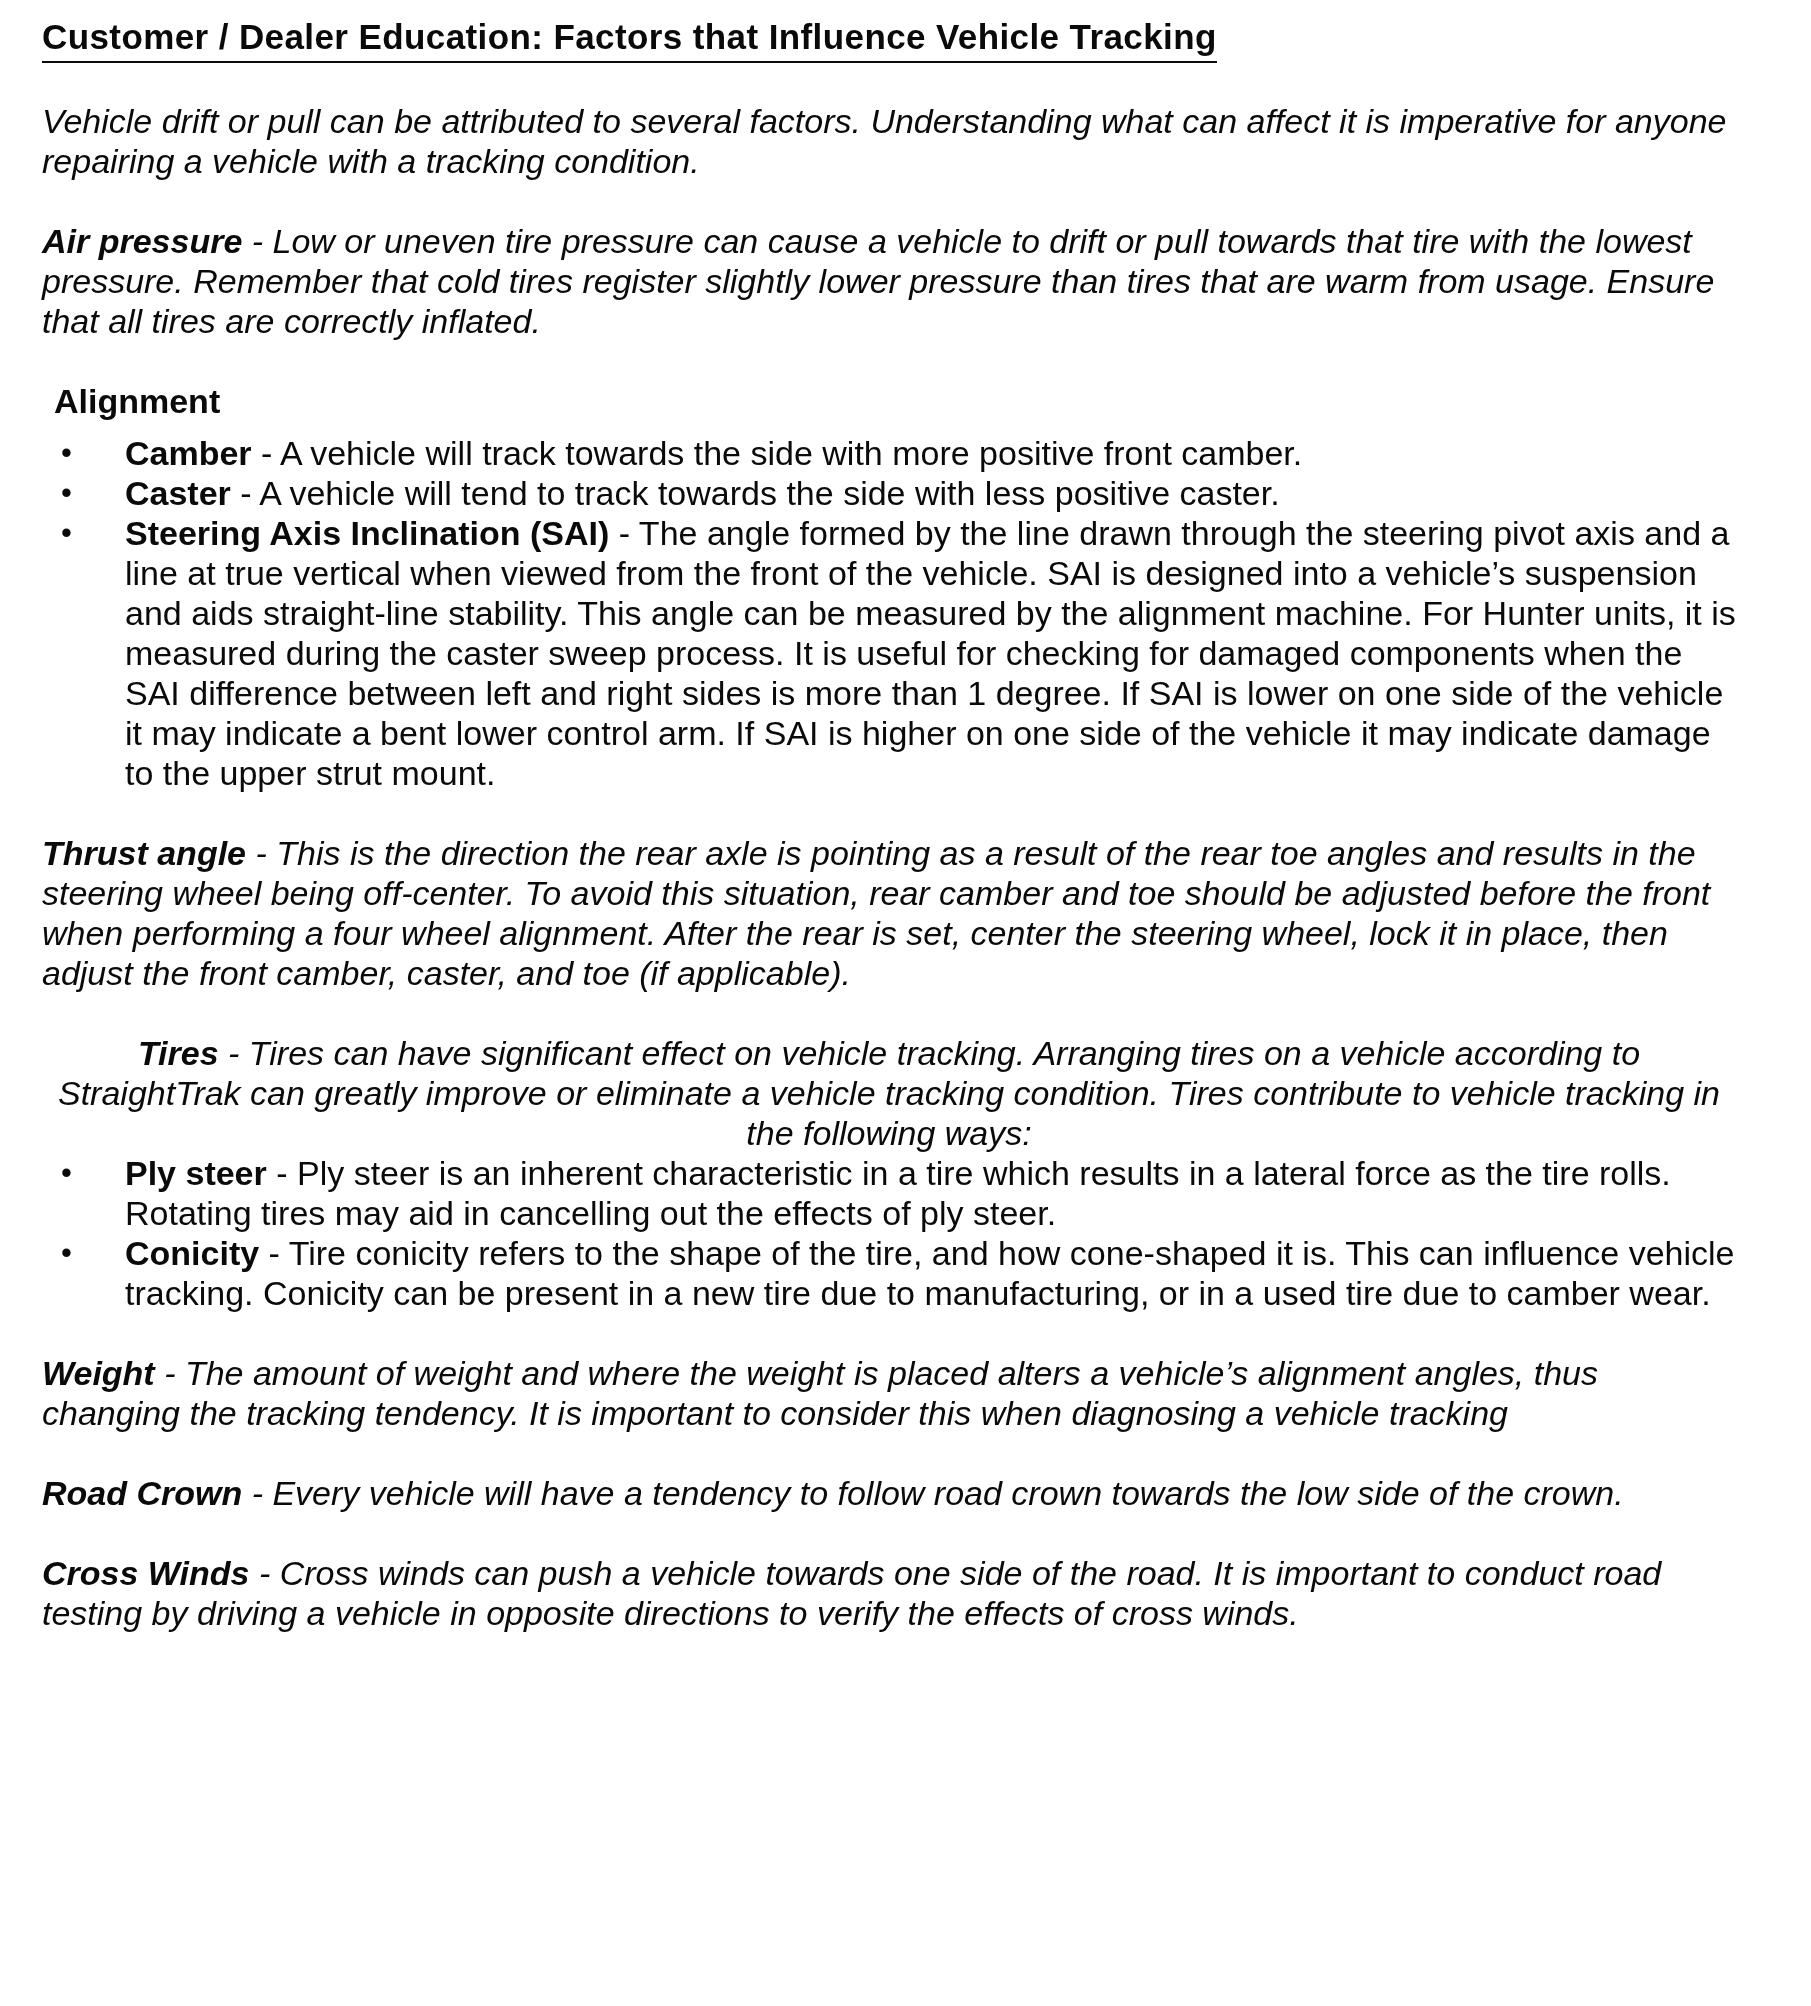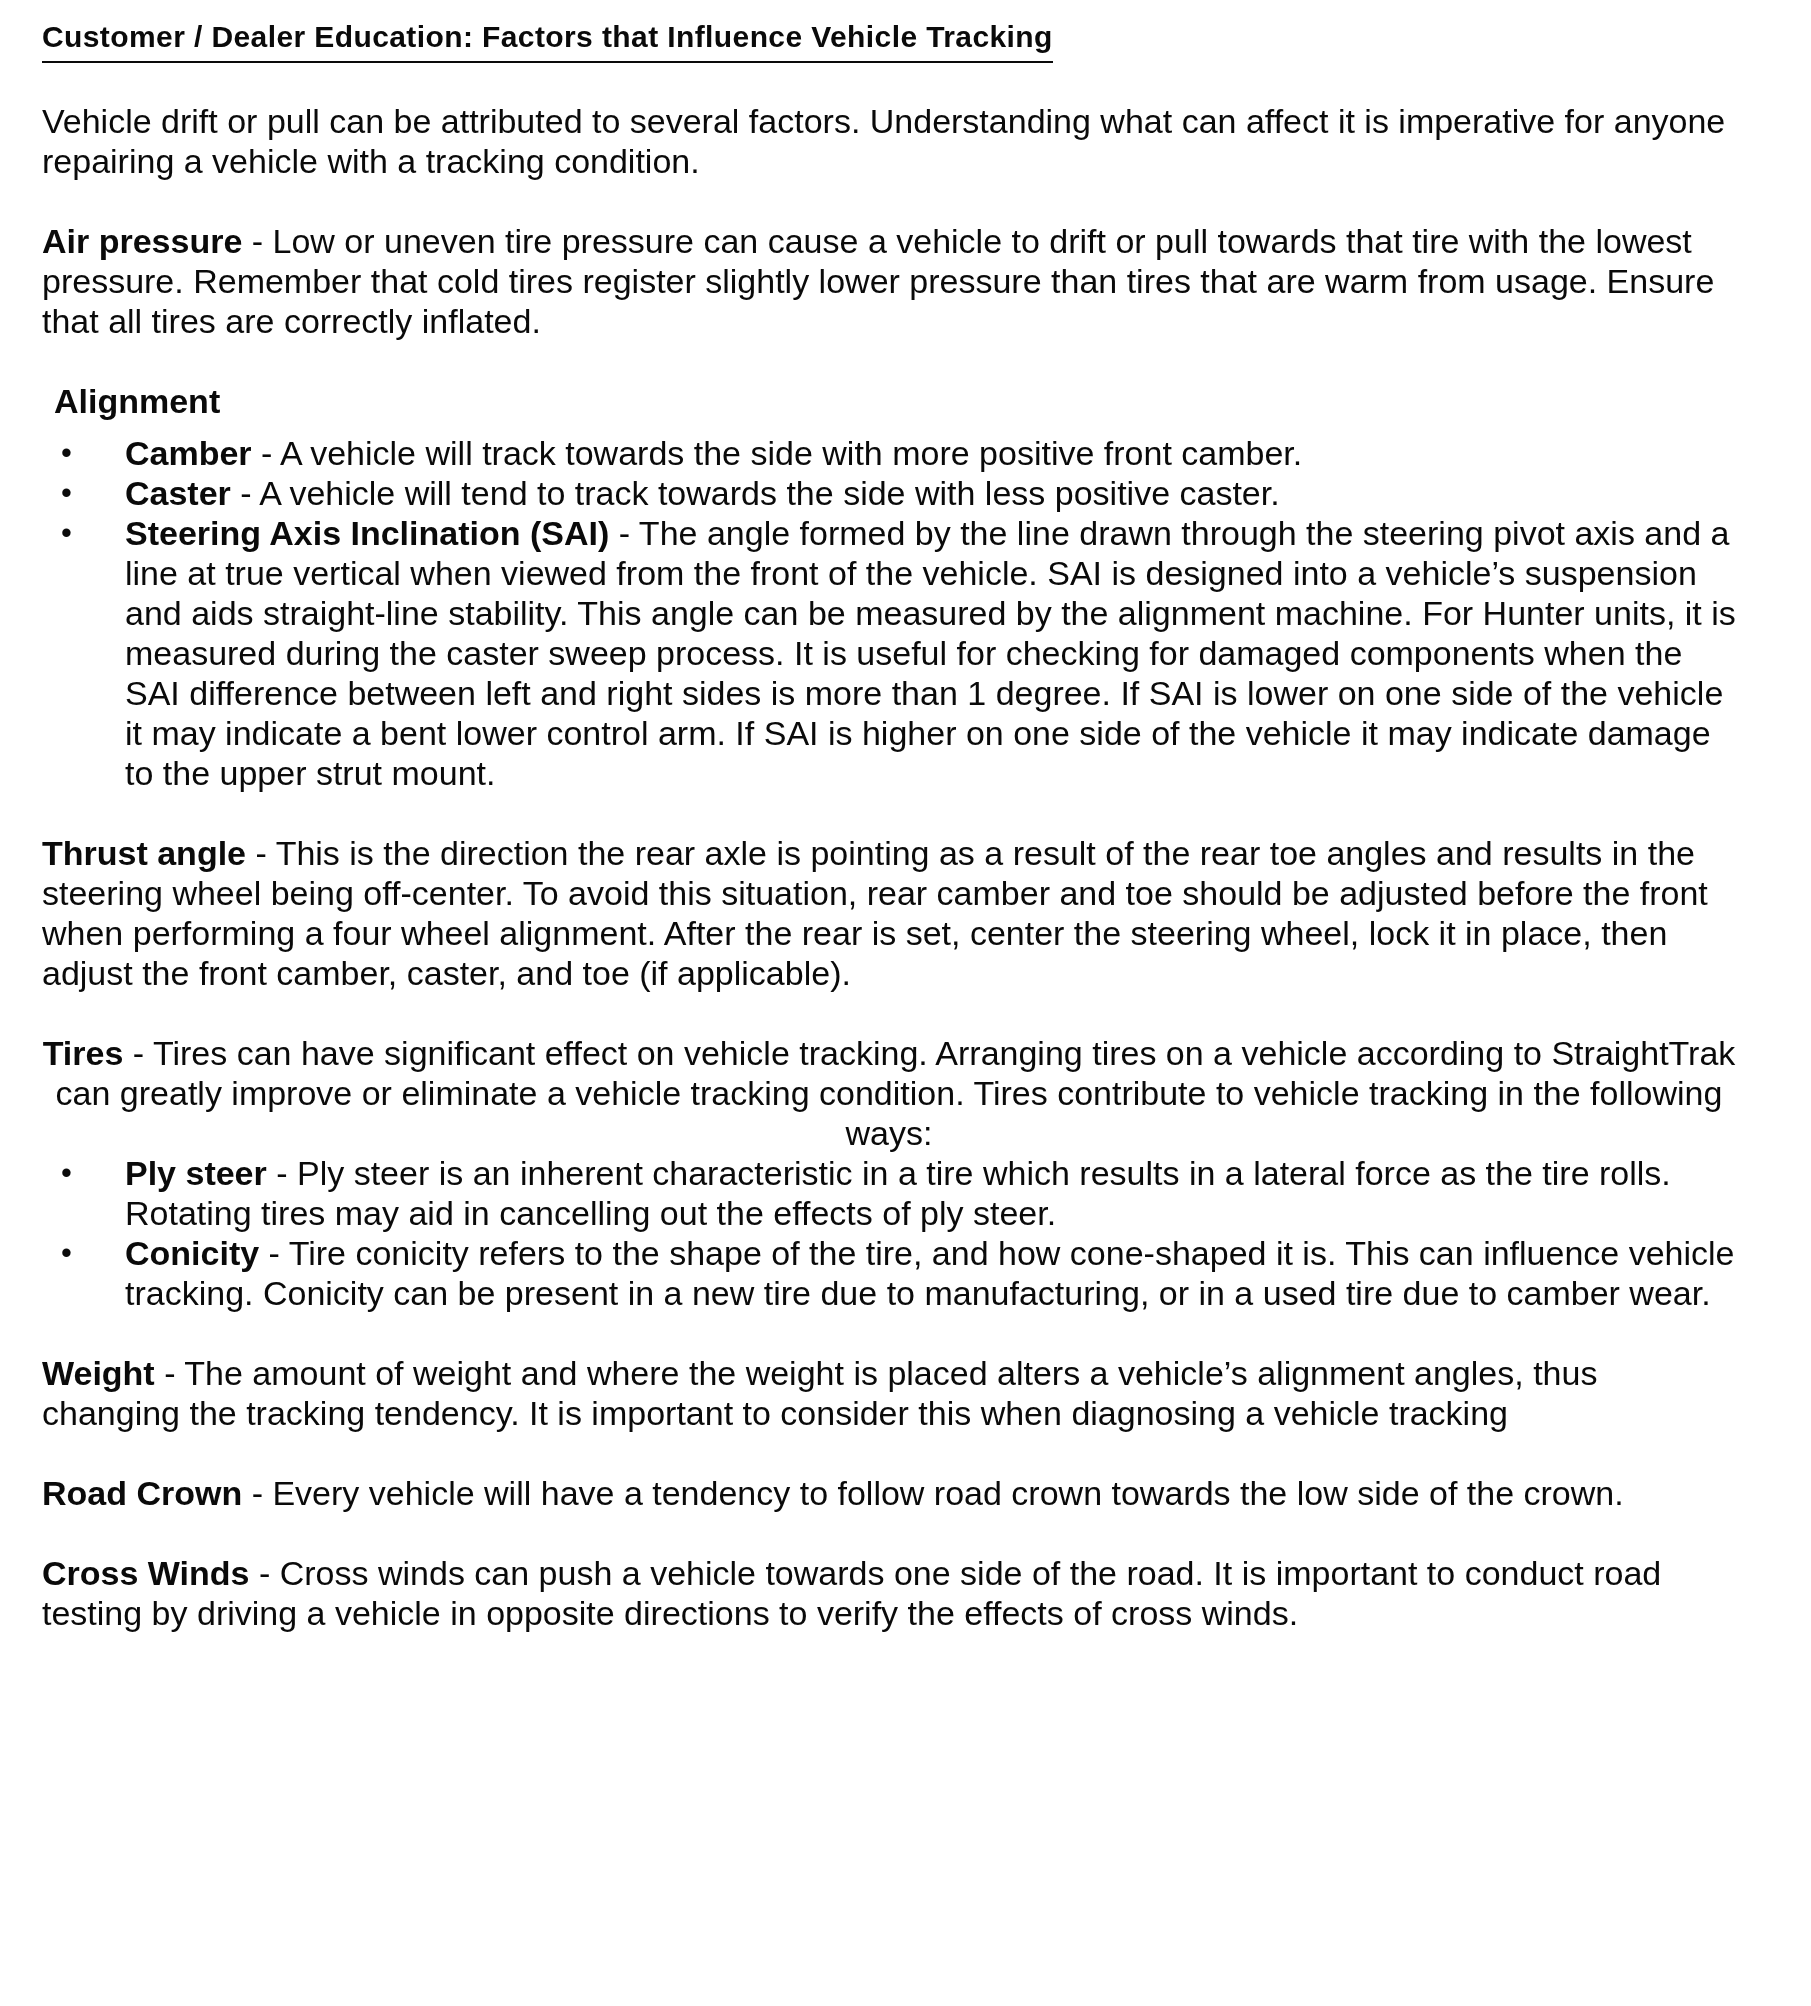--- a/index.html
+++ b/index.html
@@ -14,30 +14,31 @@
     font-family: "Liberation Sans", sans-serif;
     font-size: 34px;
     line-height: 40px;
     -webkit-font-smoothing: antialiased;
   }
   .page {
     padding: 15.6px 76px 26px 42px;
   }
   h1.doc-title {
     display: table;
-    font-size: 30px;
+    font-size: 35px;
     line-height: 42px;
     font-weight: bold;
     margin: 0 0 38px 0;
     padding-bottom: 3.5px;
     border-bottom: 2.6px solid #0a0a0a;
     letter-spacing: 0.4px;
   }
   p.para {
     margin: 0 0 40px 0;
+    font-style: italic;
   }
   p.para.tight {
     margin-bottom: 0;
     text-align: center;
   }
   p.para.last {
     margin-bottom: 4px;
   }
   h2.sub-heading {
     font-size: 34px;

